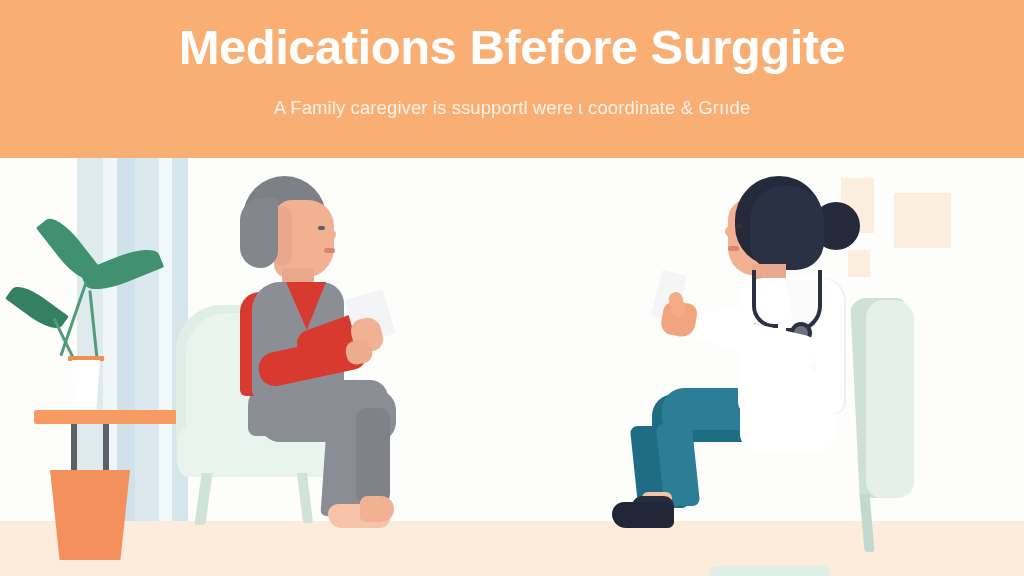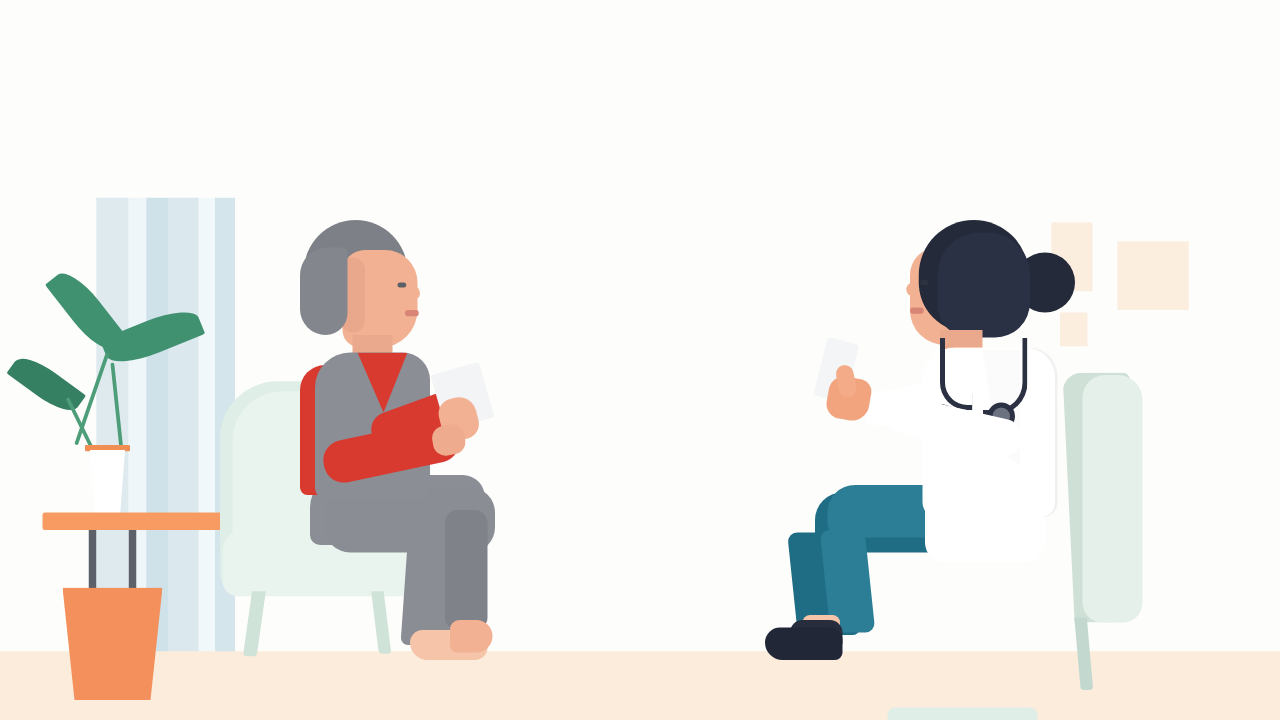--- a/index.html
+++ b/index.html
@@ -645,14 +645,18 @@
       <div id="d-arm"></div>
       <div id="d-forearm"></div>
       <div id="d-cuff"></div>
       <div id="d-tablet"></div>
       <div id="d-hand"></div>
       <div id="d-thumb"></div>
     </div>
 
   </div>
 
+  <div id="banner">
+    <div id="banner-title">Medications Bfefore Surggite</div>
+    <div id="banner-subtitle">A Family caregiver is ssupportl were ɩ coordinate &amp; Grııde</div>
+  </div>
 
 </div>
 
 </body></html>

